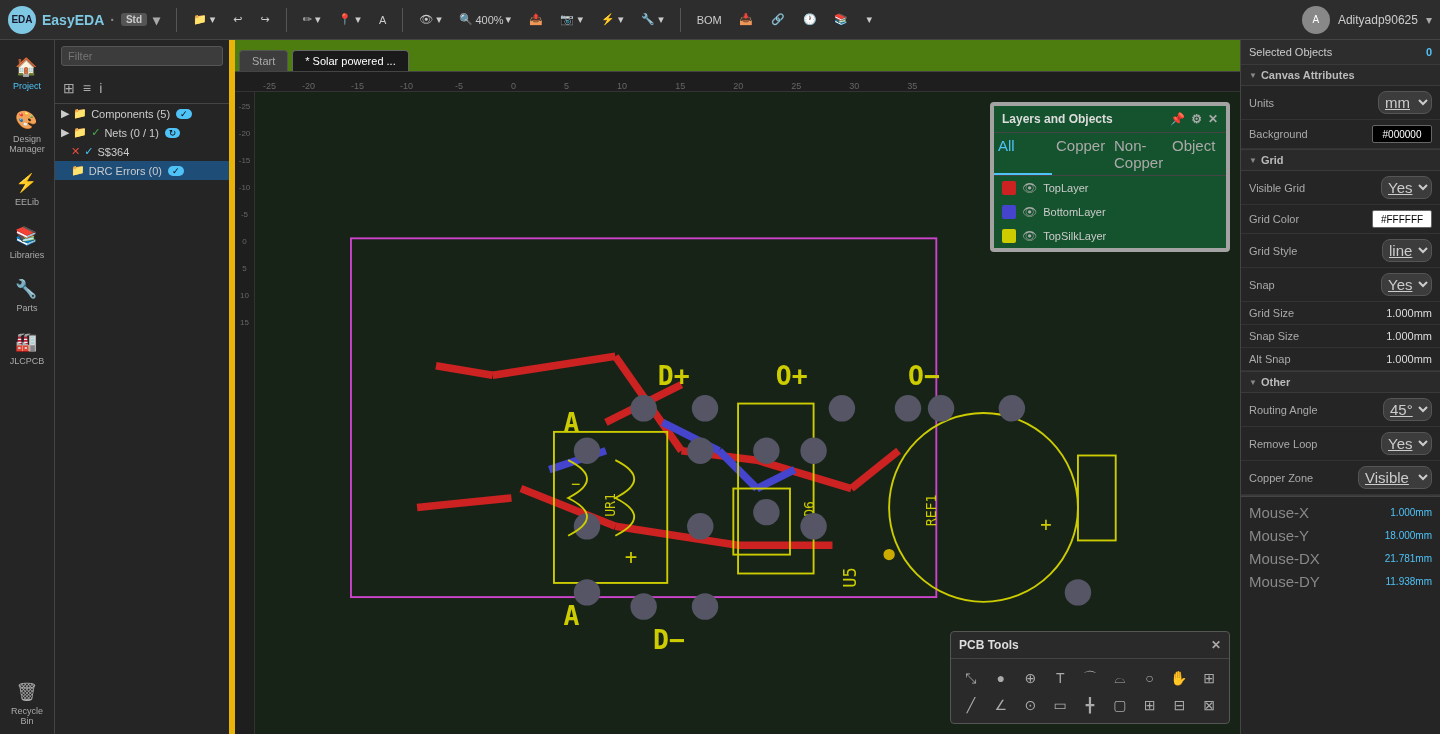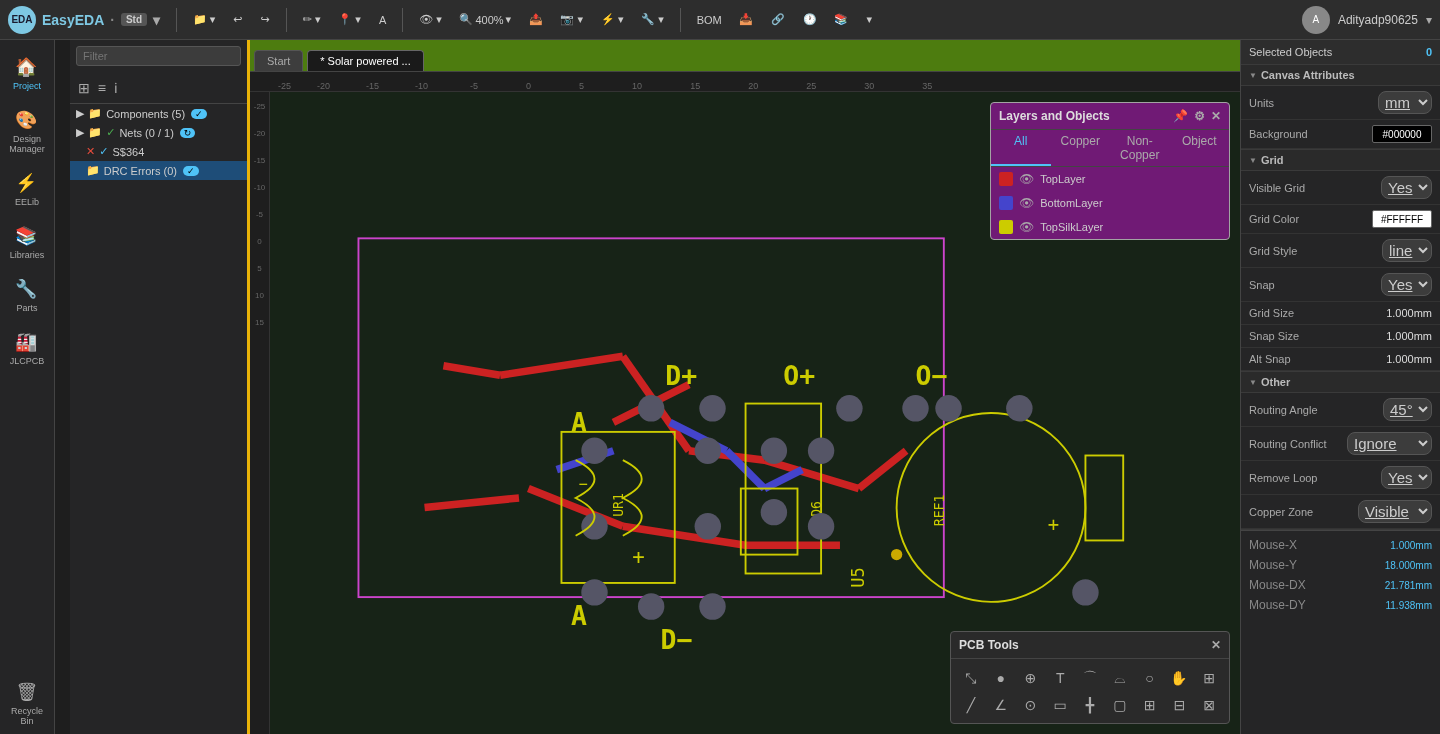--- a/index.html
+++ b/index.html
@@ -20,21 +20,21 @@
     
     #main { display: flex; height: calc(734px - 40px); }
 
     
     #left-sidebar { width: 55px; background: #252526; border-right: 1px solid #444; display: flex; flex-direction: column; align-items: center; padding-top: 8px; gap: 2px; }
     .sidebar-item { display: flex; flex-direction: column; align-items: center; padding: 8px 4px; cursor: pointer; border-radius: 4px; width: 48px; color: #aaa; font-size: 9px; gap: 3px; }
     .sidebar-item.active { color: #4fc3f7; }
     .sidebar-icon { font-size: 18px; }
 
     
-    #file-panel { width: 180px; background: #252526; border-right: 3px solid #eab308; display: flex; flex-direction: column; margin-left: 15px; }
+    #file-panel { width: 180px; background: #252526; border-right: 6px solid #eab308; display: flex; flex-direction: column; }
     .filter-bar { padding: 6px; }
     .filter-input { width: 100%; background: #3c3c3c; border: 1px solid #555; color: #ccc; padding: 3px 6px; border-radius: 3px; font-size: 11px; }
     .file-panel-toolbar { display: flex; gap: 4px; padding: 4px 6px; border-bottom: 1px solid #444; }
     .fp-btn { background: transparent; border: none; color: #aaa; cursor: pointer; font-size: 14px; padding: 2px; }
     .tree-item { display: flex; align-items: center; gap: 4px; padding: 3px 6px; cursor: pointer; font-size: 11px; color: #ccc; }
     .tree-item.highlighted { background: #1e4d78; }
     .tree-indent { padding-left: 16px; }
     .badge { background: #4fc3f7; color: #000; font-size: 9px; padding: 0 4px; border-radius: 8px; margin-left: 2px; }
 
     
@@ -44,25 +44,25 @@
     .tab.active { background: #1a1a1a; color: #fff; border-color: #666; }
     .canvas-wrapper { position: relative; flex: 1; overflow: hidden; }
     .ruler-top { height: 20px; background: #1e1e1e; border-bottom: 1px solid #333; display: flex; align-items: center; padding-left: 20px; overflow: hidden; }
     .ruler-left { position: absolute; left: 0; top: 20px; width: 20px; background: #1e1e1e; border-right: 1px solid #333; bottom: 0; }
     .canvas-main { position: absolute; left: 20px; top: 20px; right: 0; bottom: 0; background: #111; overflow: hidden; }
 
     
     .grid-overlay { position: absolute; top: 0; left: 0; right: 0; bottom: 0; background-image: repeating-linear-gradient(#1a2a1a 0px, transparent 1px), repeating-linear-gradient(90deg, #1a2a1a 0px, transparent 1px); background-size: 20px 20px; }
 
     
-    #layers-panel { position: absolute; top: 10px; right: 10px; width: 240px; background: #701a75; border: 1px solid #a3a3a3; border-radius: 4px; z-index: 10; }
+    #layers-panel { position: absolute; top: 10px; right: 10px; width: 240px; background: #14532d; border: 4px solid #a3a3a3; border-radius: 4px; z-index: 10; }
     .panel-header { display: flex; align-items: center; justify-content: space-between; padding: 6px 8px; border-bottom: 1px solid #444; font-size: 12px; font-weight: bold; color: #ddd; }
     .panel-header-icons { display: flex; gap: 6px; color: #aaa; font-size: 12px; }
     .layer-tabs { display: flex; border-bottom: 1px solid #444; }
-    .layer-tab { flex: 1; text-align: center; padding: 4px; font-size: 12px; cursor: pointer; color: #aaa; }
+    .layer-tab { flex: 1; padding: 4px; font-size: 15px; cursor: pointer; color: #aaa; }
     .layer-tab.active { color: #4fc3f7; border-bottom: 2px solid #4fc3f7; }
     .layer-row { display: flex; align-items: center; gap: 6px; padding: 5px 8px; cursor: pointer; font-size: 11px; }
     .layer-color { width: 14px; height: 14px; border-radius: 2px; flex-shrink: 0; }
     .layer-eye { color: #aaa; font-size: 12px; }
 
     
     #pcb-tools { position: absolute; bottom: 10px; right: 10px; width: 280px; background: #2a2a2a; border: 1px solid #555; border-radius: 4px; z-index: 10; }
     .tools-grid { display: grid; grid-template-columns: repeat(9, 1fr); gap: 2px; padding: 6px; }
     .tool-btn { background: transparent; border: none; color: #aaa; cursor: pointer; padding: 4px; text-align: center; font-size: 14px; border-radius: 3px; }
 
@@ -73,21 +73,21 @@
     .rp-header .count { color: #4fc3f7; font-weight: bold; margin-left: 6px; }
     .rp-row { display: flex; align-items: center; justify-content: space-between; padding: 5px 8px; border-bottom: 1px solid #333; }
     .rp-label { color: #aaa; font-size: 11px; }
     .rp-value { color: #ddd; font-size: 11px; }
     .rp-select { background: #3c3c3c; border: 1px solid #555; color: #ccc; font-size: 15px; padding: 1px 2px; border-radius: 8px; text-decoration: underline; }
     .rp-color-box { background: #000000; border: 1px solid #666; width: 60px; height: 18px; display: flex; align-items: center; justify-content: center; font-size: 10px; color: #fff; border-radius: 2px; }
     .rp-color-white { background: #ffffff; color: #000; }
     .section-title { padding: 4px 8px; font-size: 11px; font-weight: bold; color: #bbb; background: #2a2a2a; border-bottom: 1px solid #3a3a3a; display: flex; align-items: center; gap: 4px; }
     .triangle { font-size: 8px; color: #888; }
     .mouse-row { display: flex; align-items: center; justify-content: space-between; padding: 3px 8px; }
-    .mouse-label { color: #888; font-size: 12px; }
+    .mouse-label { color: #888; font-size: 15px; }
     .mouse-value { color: #4fc3f7; font-size: 10px; }
   </style>
 </head>
 <body>
 
 <div id="toolbar">
   <div class="logo">
     <div class="logo-icon">EDA</div>
     <span>EasyEDA</span>
     <span style="color:#888">·</span>
@@ -484,28 +484,20 @@
 
 
       <div class="rp-row">
         <span class="rp-label">Routing Angle</span>
         <select class="rp-select">
           <option>45°</option>
           <option>90°</option>
         </select>
       </div>
 
-      <div class="rp-row">
-        <span class="rp-label">Routing Conflict</span>
-        <select class="rp-select">
-          <option>Ignore</option>
-          <option>Highlight</option>
-          <option>Block</option>
-        </select>
-      </div>
 
       <div class="rp-row">
         <span class="rp-label">Remove Loop</span>
         <select class="rp-select">
           <option>Yes</option>
           <option>No</option>
         </select>
       </div>
 
       <div class="rp-row">

